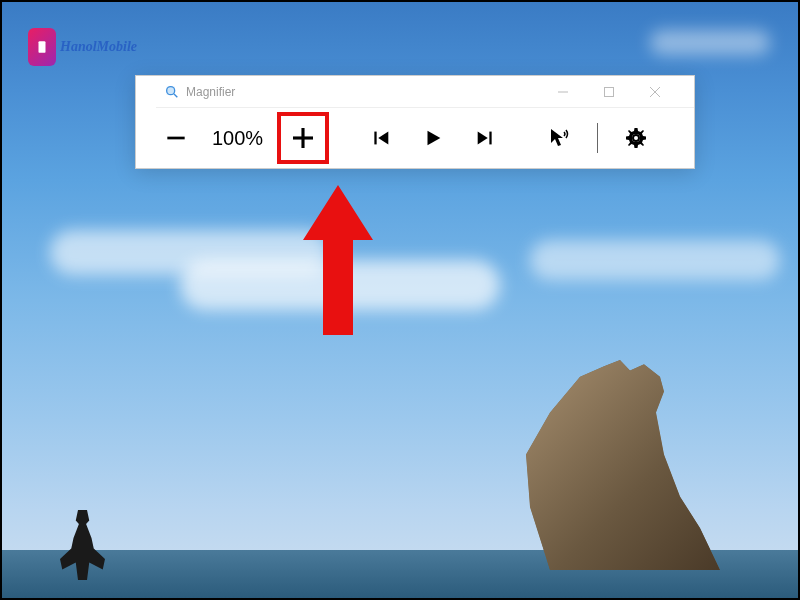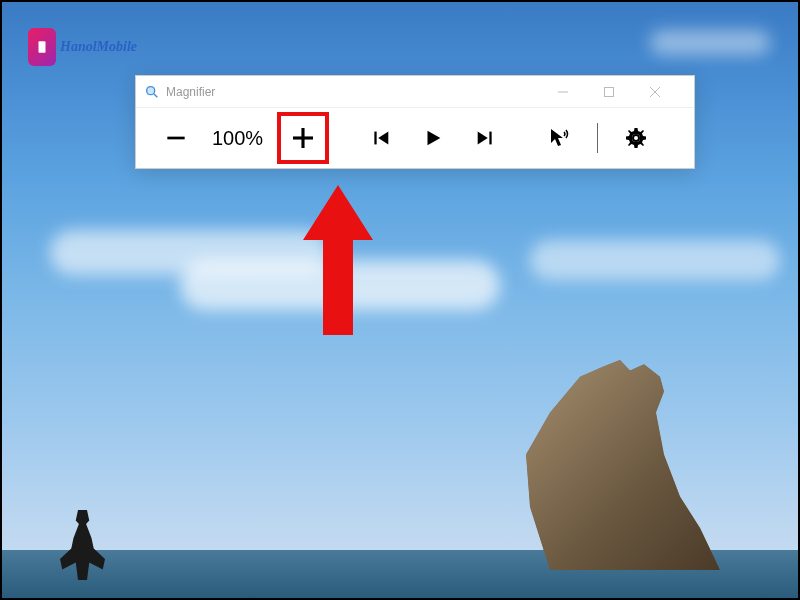--- a/index.html
+++ b/index.html
@@ -118,20 +118,21 @@
       box-shadow: 0 4px 20px rgba(0,0,0,0.15);
     }
     
     .titlebar {
       height: 32px;
       display: flex;
       align-items: center;
       padding: 0 16px 0 8px;
       background: #fff;
       border-bottom: 1px solid #eee;
+      margin-left: 20px;
     }
     .titlebar-icon {
       width: 16px;
       height: 16px;
       margin-right: 6px;
       display: inline-flex;
       align-items: center;
       justify-content: center;
     }
     .titlebar-title {

